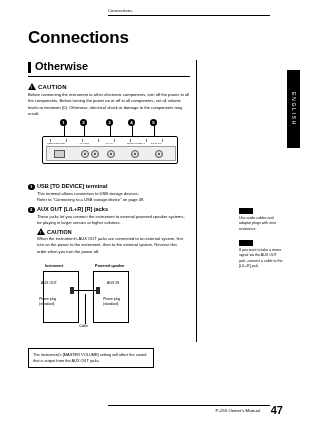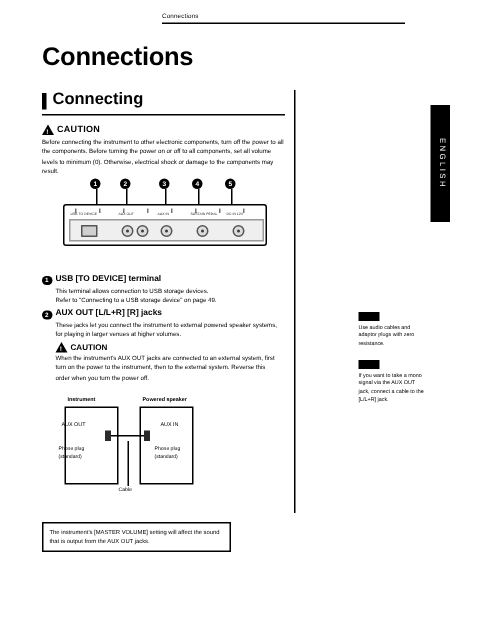--- a/index.html
+++ b/index.html
@@ -132,21 +132,21 @@
   </div>
 
   <div class="tab">
     <span>ENGLISH</span>
   </div>
 
   <div class="title">Connections</div>
 
   <div class="sec">
     <div class="bar"></div>
-    <div class="txt">Connecting</div>
+    <div class="txt">Otherwise</div>
     <div class="rule"></div>
   </div>
 
   <div class="caution-hd">
     <div class="tri"></div>
     <div class="lbl">CAUTION</div>
   </div>
   <div class="caution-body">Before connecting the instrument to other electronic components, turn off the power to all the components. Before turning the power on or off to all components, set all volume levels to minimum (0). Otherwise, electrical shock or damage to the components may result.</div>
 
   <div class="panel-fig">
@@ -243,14 +243,19 @@
 
   <div class="note" style="top:208px;">
     <div class="nbar"><span>NOTE</span></div>
     <div class="ntxt">Use audio cables and adaptor plugs with zero resistance.</div>
   </div>
   <div class="note" style="top:240px;">
     <div class="nbar"><span>NOTE</span></div>
     <div class="ntxt">If you want to take a mono signal via the AUX OUT jack, connect a cable to the [L/L+R] jack.</div>
   </div>
 
+  <div class="footer">
+    <div class="foot-rule"></div>
+    <div class="foot-txt">P-155 Owner's Manual</div>
+    <div class="foot-num">47</div>
+  </div>
 
 </div>
 
 </body></html>

